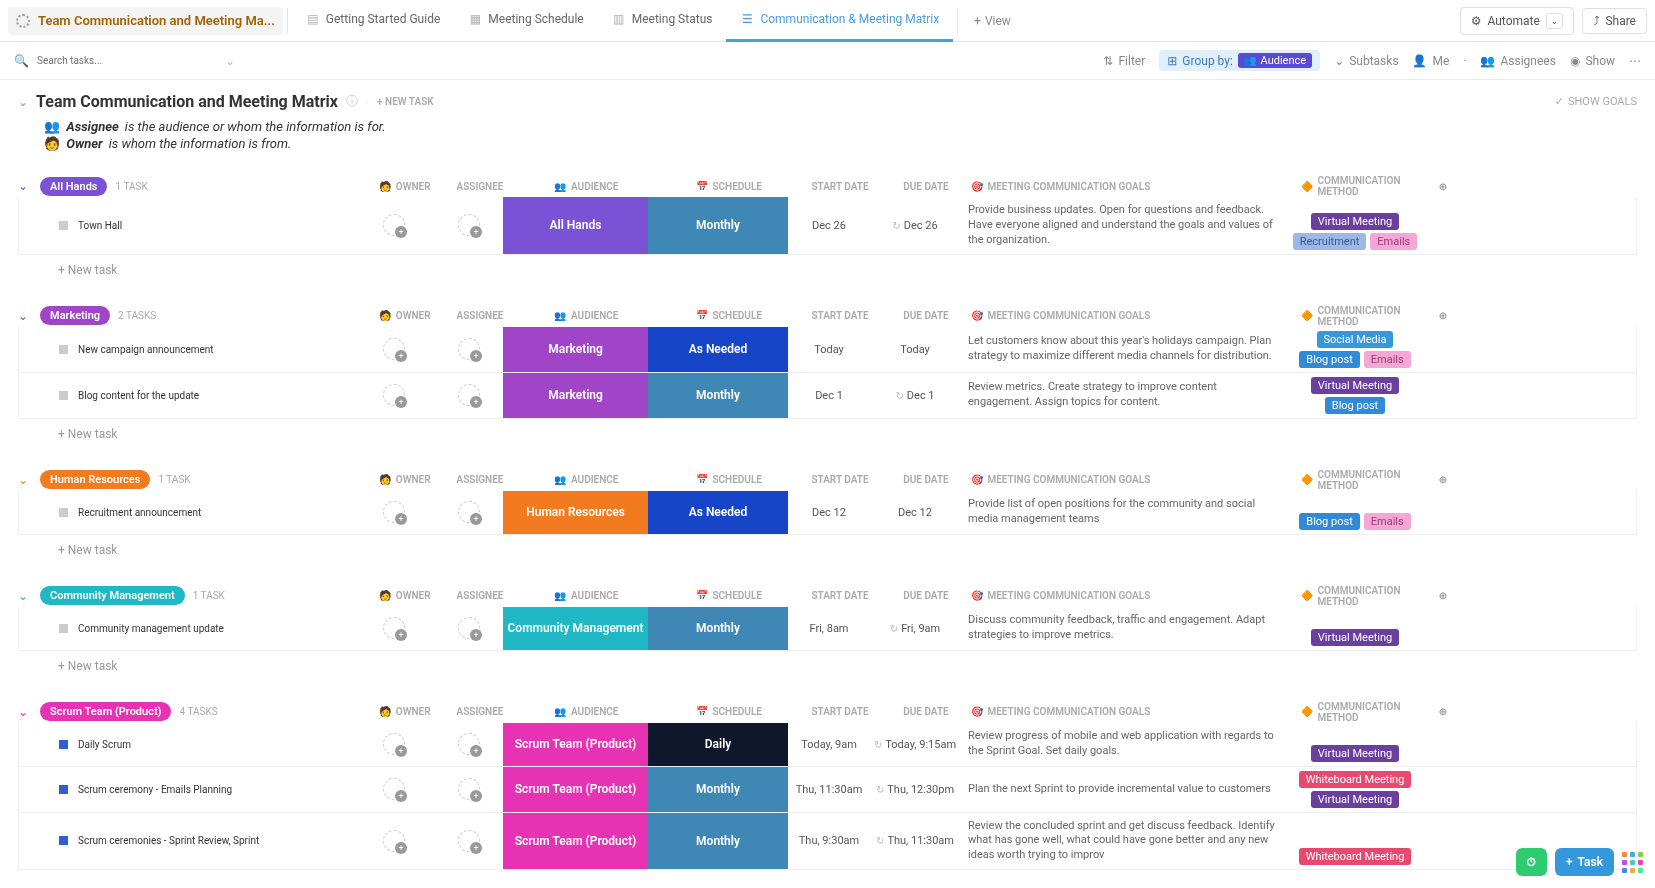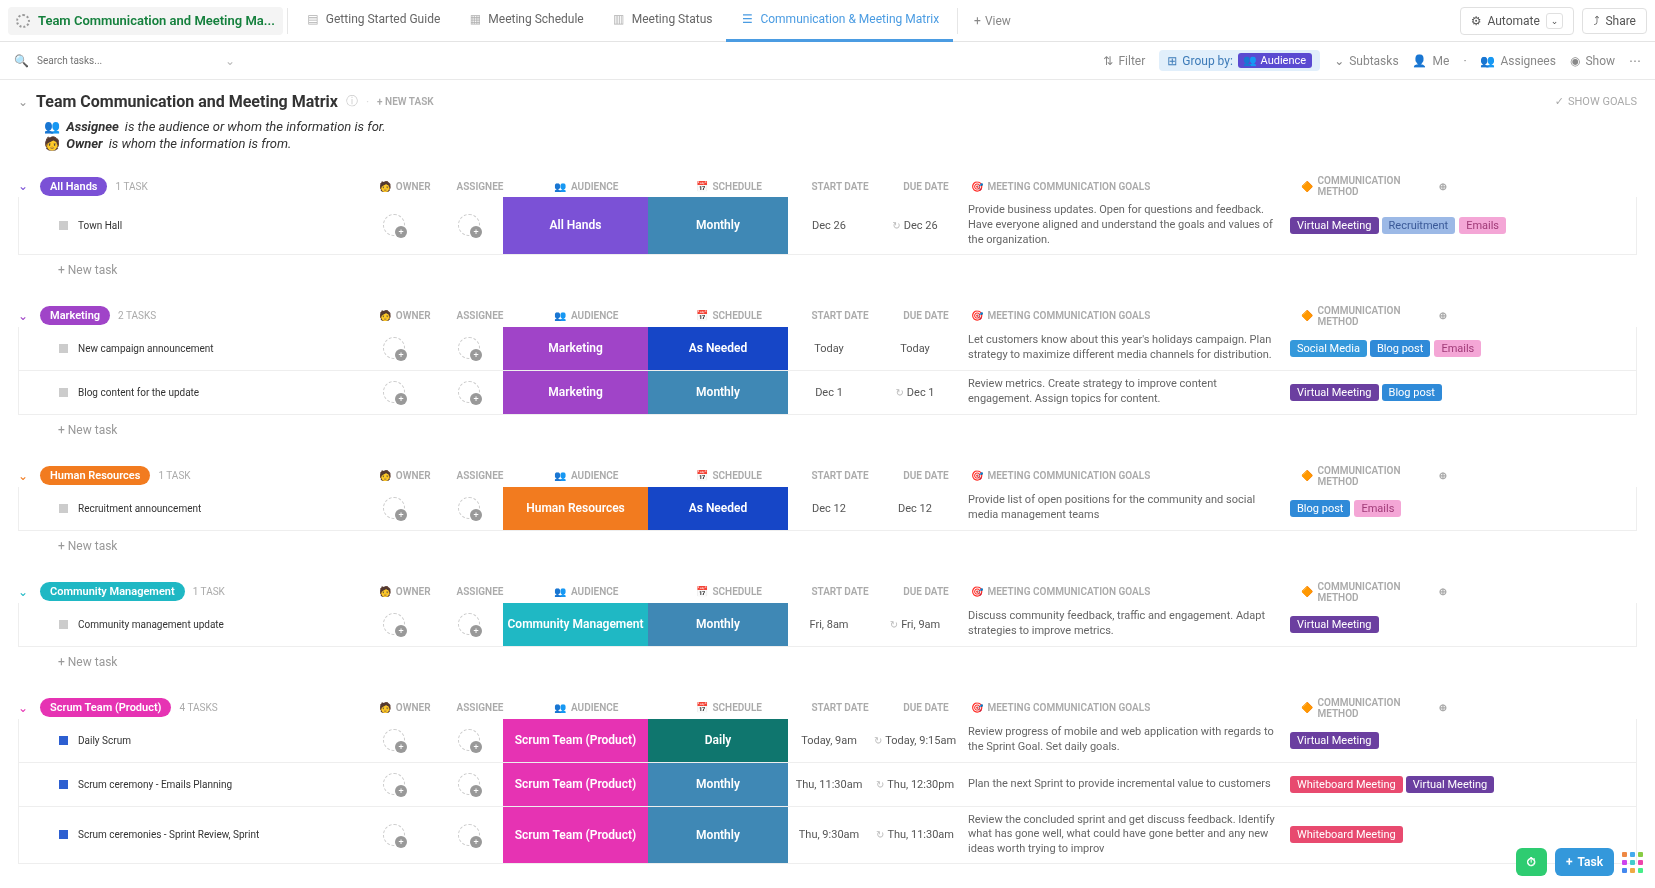--- a/index.html
+++ b/index.html
@@ -1,21 +1,21 @@
 <!DOCTYPE html>
 <html><head>
 <meta charset="utf-8">
 <style>
 * { margin: 0; padding: 0; box-sizing: border-box; font-family: -apple-system, BlinkMacSystemFont, "Segoe UI", Roboto, sans-serif; }
 body { background: #fff; color: #333; font-size: 12px; overflow-x: auto; }
 .topbar { display: flex; align-items: center; border-bottom: 1px solid #e4e4e4; height: 42px; padding: 0 8px; }
 .topbar-left { display: flex; align-items: center; flex: 1; gap: 0; }
 .breadcrumb { display: flex; align-items: center; gap: 8px; padding: 0 8px; background: #f4f4f4; border-radius: 4px; height: 28px; }
 .breadcrumb-icon { width: 14px; height: 14px; border: 2px dotted #999; border-radius: 50%; }
-.breadcrumb-text { font-weight: 600; color: #15803d; font-size: 13px; }
+.breadcrumb-text { font-weight: 600; color: #a16207; font-size: 13px; }
 .tab { display: flex; align-items: center; gap: 6px; padding: 0 14px; height: 42px; color: #666; cursor: pointer; border-bottom: 3px solid transparent; }
 .tab.active { color: #4b9ce2; border-bottom-color: #4b9ce2; }
 .tab-icon { width: 14px; height: 14px; display: inline-flex; align-items: center; justify-content: center; color: #b0b0b0; }
 .tab.active .tab-icon { color: #4b9ce2; }
 .view-add { display: flex; align-items: center; gap: 4px; padding: 0 12px; color: #888; cursor: pointer; }
 .topbar-right { display: flex; align-items: center; gap: 8px; }
 .pill-btn { display: flex; align-items: center; gap: 6px; border: 1px solid #e0e0e0; border-radius: 4px; padding: 5px 10px; color: #555; cursor: pointer; font-size: 12px; }
 .pill-btn .caret { border: 1px solid #e0e0e0; border-radius: 3px; padding: 2px 4px; font-size: 9px; }
 .toolbar { display: flex; align-items: center; height: 38px; padding: 0 14px; border-bottom: 1px solid #e9e9e9; color: #888; font-size: 12px; }
 .search-wrap { display: flex; align-items: center; gap: 8px; flex: 1; }
@@ -63,21 +63,21 @@
 .cell { display: flex; align-items: center; justify-content: center; font-size: 12px; }
 .cell.owner { width: 82px; }
 .cell.assignee { width: 68px; }
 .avatar-ph { width: 22px; height: 22px; border: 1px dashed #ccc; border-radius: 50%; position: relative; }
 .avatar-ph::after { content: "+"; position: absolute; right: -3px; bottom: -3px; background: #999; color: #fff; width: 12px; height: 12px; border-radius: 50%; font-size: 9px; line-height: 12px; text-align: center; }
 .cell.aud { width: 145px; color: #fff; font-weight: 600; }
 .cell.sched { width: 140px; color: #fff; font-weight: 600; }
 .cell.start { width: 82px; color: #555; font-size: 11px; }
 .cell.due { width: 90px; color: #555; font-size: 11px; gap: 3px; }
 .cell.goals { width: 330px; justify-content: flex-start; text-align: left; color: #666; font-size: 11px; padding: 6px 8px; line-height: 1.35; }
-.cell.method { width: 130px; flex-direction: row; justify-content: space-between; align-items: center; gap: 3px; padding: 4px 0; }
+.cell.method { width: 130px; flex-direction: column; justify-content: flex-end; align-items: center; gap: 3px; padding: 4px 0; }
 .tag-row { display: flex; gap: 4px; }
 .tag { border-radius: 3px; padding: 2px 7px; color: #fff; font-size: 11px; white-space: nowrap; }
 .t-vmeeting { background: #6b3fa0; }
 .t-present { background: #9cb9e6; color: #3a5998; }
 .t-emails { background: #f4a6d6; color: #a03b78; }
 .t-social { background: #3498db; }
 .t-blog { background: #2f8ad8; }
 .t-wboard { background: #e84a6f; }
 .red { color: #d9534f; }
 .new-task { padding: 8px 40px; color: #999; font-size: 12px; cursor: pointer; }
@@ -437,21 +437,21 @@
         <span class="status-sq" style="background:#2d5fd1"></span>
         <span class="task-title">Daily Scrum</span>
       </div>
       <div class="cell owner">
             <span class="avatar-ph"></span>
           </div>
       <div class="cell assignee">
             <span class="avatar-ph"></span>
           </div>
       <div class="cell aud" style="background:#e633b3">Scrum Team (Product)</div>
-      <div class="cell sched" style="background:#0f766e">Daily</div>
+      <div class="cell sched" style="background:#0f172a">Daily</div>
       <div class="cell start red">Today, 9am</div>
       <div class="cell due red"><span class="recur">↻</span>Today, 9:15am</div>
       <div class="cell goals">Review progress of mobile and web application with regards to the Sprint Goal. Set daily goals.</div>
       <div class="cell method">
             <div class="tag-row">
               <span class="tag t-vmeeting">Virtual Meeting</span>
             </div>
           </div>
     </div>
     <div class="task-row">

